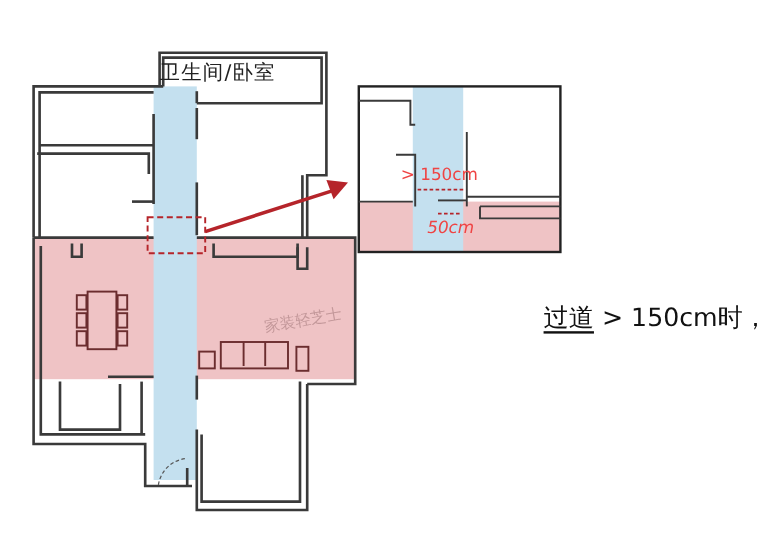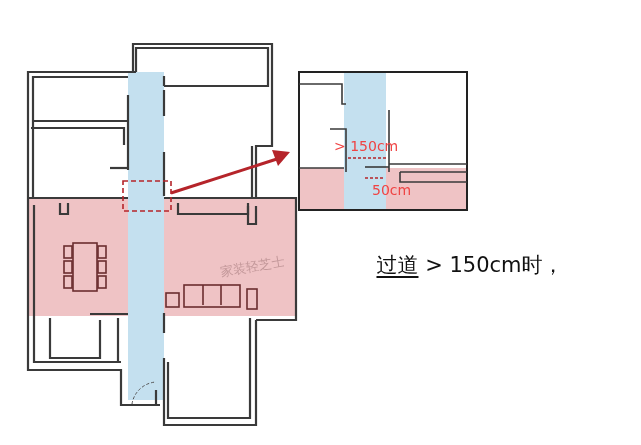--- a/index.html
+++ b/index.html
@@ -1,20 +1,20 @@
 <!DOCTYPE html>
 <html><head>
 <meta charset="utf-8">
 <style>
   html,body{margin:0;padding:0;background:#fff;}
   #stage{position:relative;width:641px;height:445px;overflow:hidden;background:#fff;font-family:"DejaVu Sans",sans-serif;}
   svg{position:absolute;left:0;top:0;}
   .room-label{position:absolute;left:133px;top:49px;font-size:17px;color:#222;letter-spacing:1px;font-family:"DejaVu Sans",sans-serif;white-space:nowrap;}
   .dim{position:absolute;color:#ef4444;font-size:14px;font-family:"DejaVu Sans",sans-serif;white-space:nowrap;}
-  .caption{position:absolute;left:300px;top:248px;width:340px;text-align:center;font-size:21px;line-height:34px;color:#111;font-family:"DejaVu Sans",sans-serif;}
+  .caption{position:absolute;left:300px;top:248px;width:340px;text-align:right;font-size:21px;line-height:34px;color:#111;font-family:"DejaVu Sans",sans-serif;}
   .caption .ln{display:block;white-space:nowrap;}
   .ul{text-decoration:underline;text-underline-offset:4px;}
   .wm{position:absolute;left:220px;top:258px;font-size:13px;color:#b58a8c;opacity:.75;transform:rotate(-10deg);font-family:"DejaVu Sans",sans-serif;}
 </style>
 </head>
 <body>
 
 <div id="stage">
   <svg width="641" height="445" viewBox="0 0 641 445">
 
@@ -93,20 +93,21 @@
         <path d="M389 164 H467"></path>
         <path d="M299 168 H344"></path>
         <path d="M400 172 H467"></path>
         <path d="M400 172 V182 H467"></path>
       </g>
       <line x1="348" y1="158" x2="387" y2="158" stroke="#b5242a" stroke-width="1.4" stroke-dasharray="3,2"></line>
       <line x1="365" y1="178" x2="383" y2="178" stroke="#b5242a" stroke-width="1.4" stroke-dasharray="3,2"></line>
     </g>
   </svg>
 
+  <div class="room-label">卫生间/卧室</div>
   <div class="dim" style="left:334px;top:138px;">&gt; 150cm</div>
-  <div class="dim" style="left:372px;top:182px;">50cm</div>
+  <div class="dim" style="left:356px;top:182px;font-style:italic;">50cm</div>
   <div class="wm">家装轻芝士</div>
 
   <div class="caption">
     <span class="ln"><span class="ul">过道</span><span> &gt; 150cm时，</span></span>
   </div>
 </div>
 
 </body></html>

